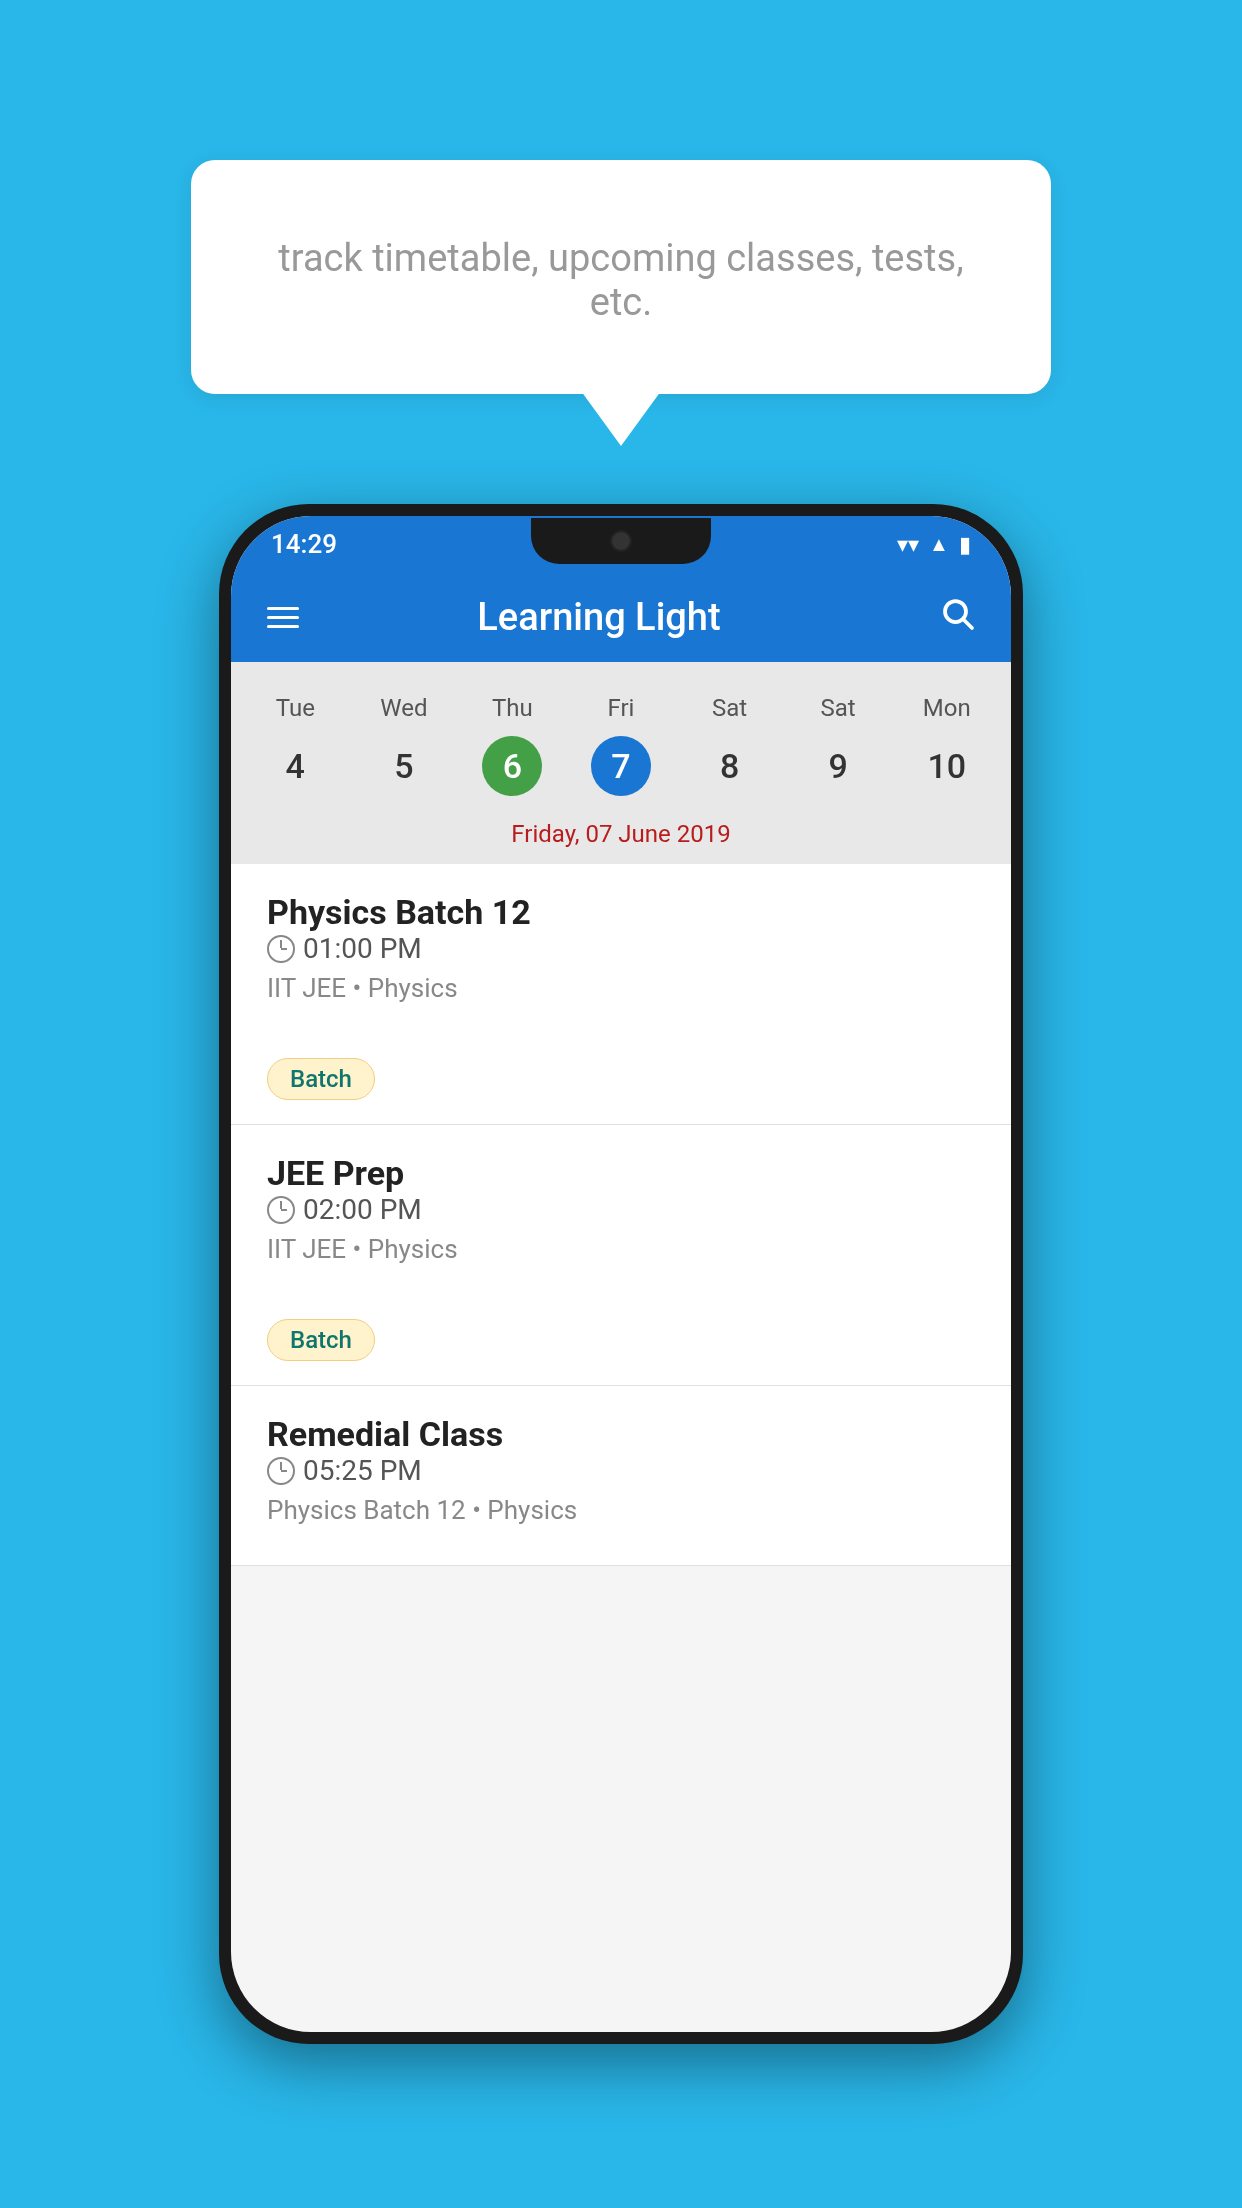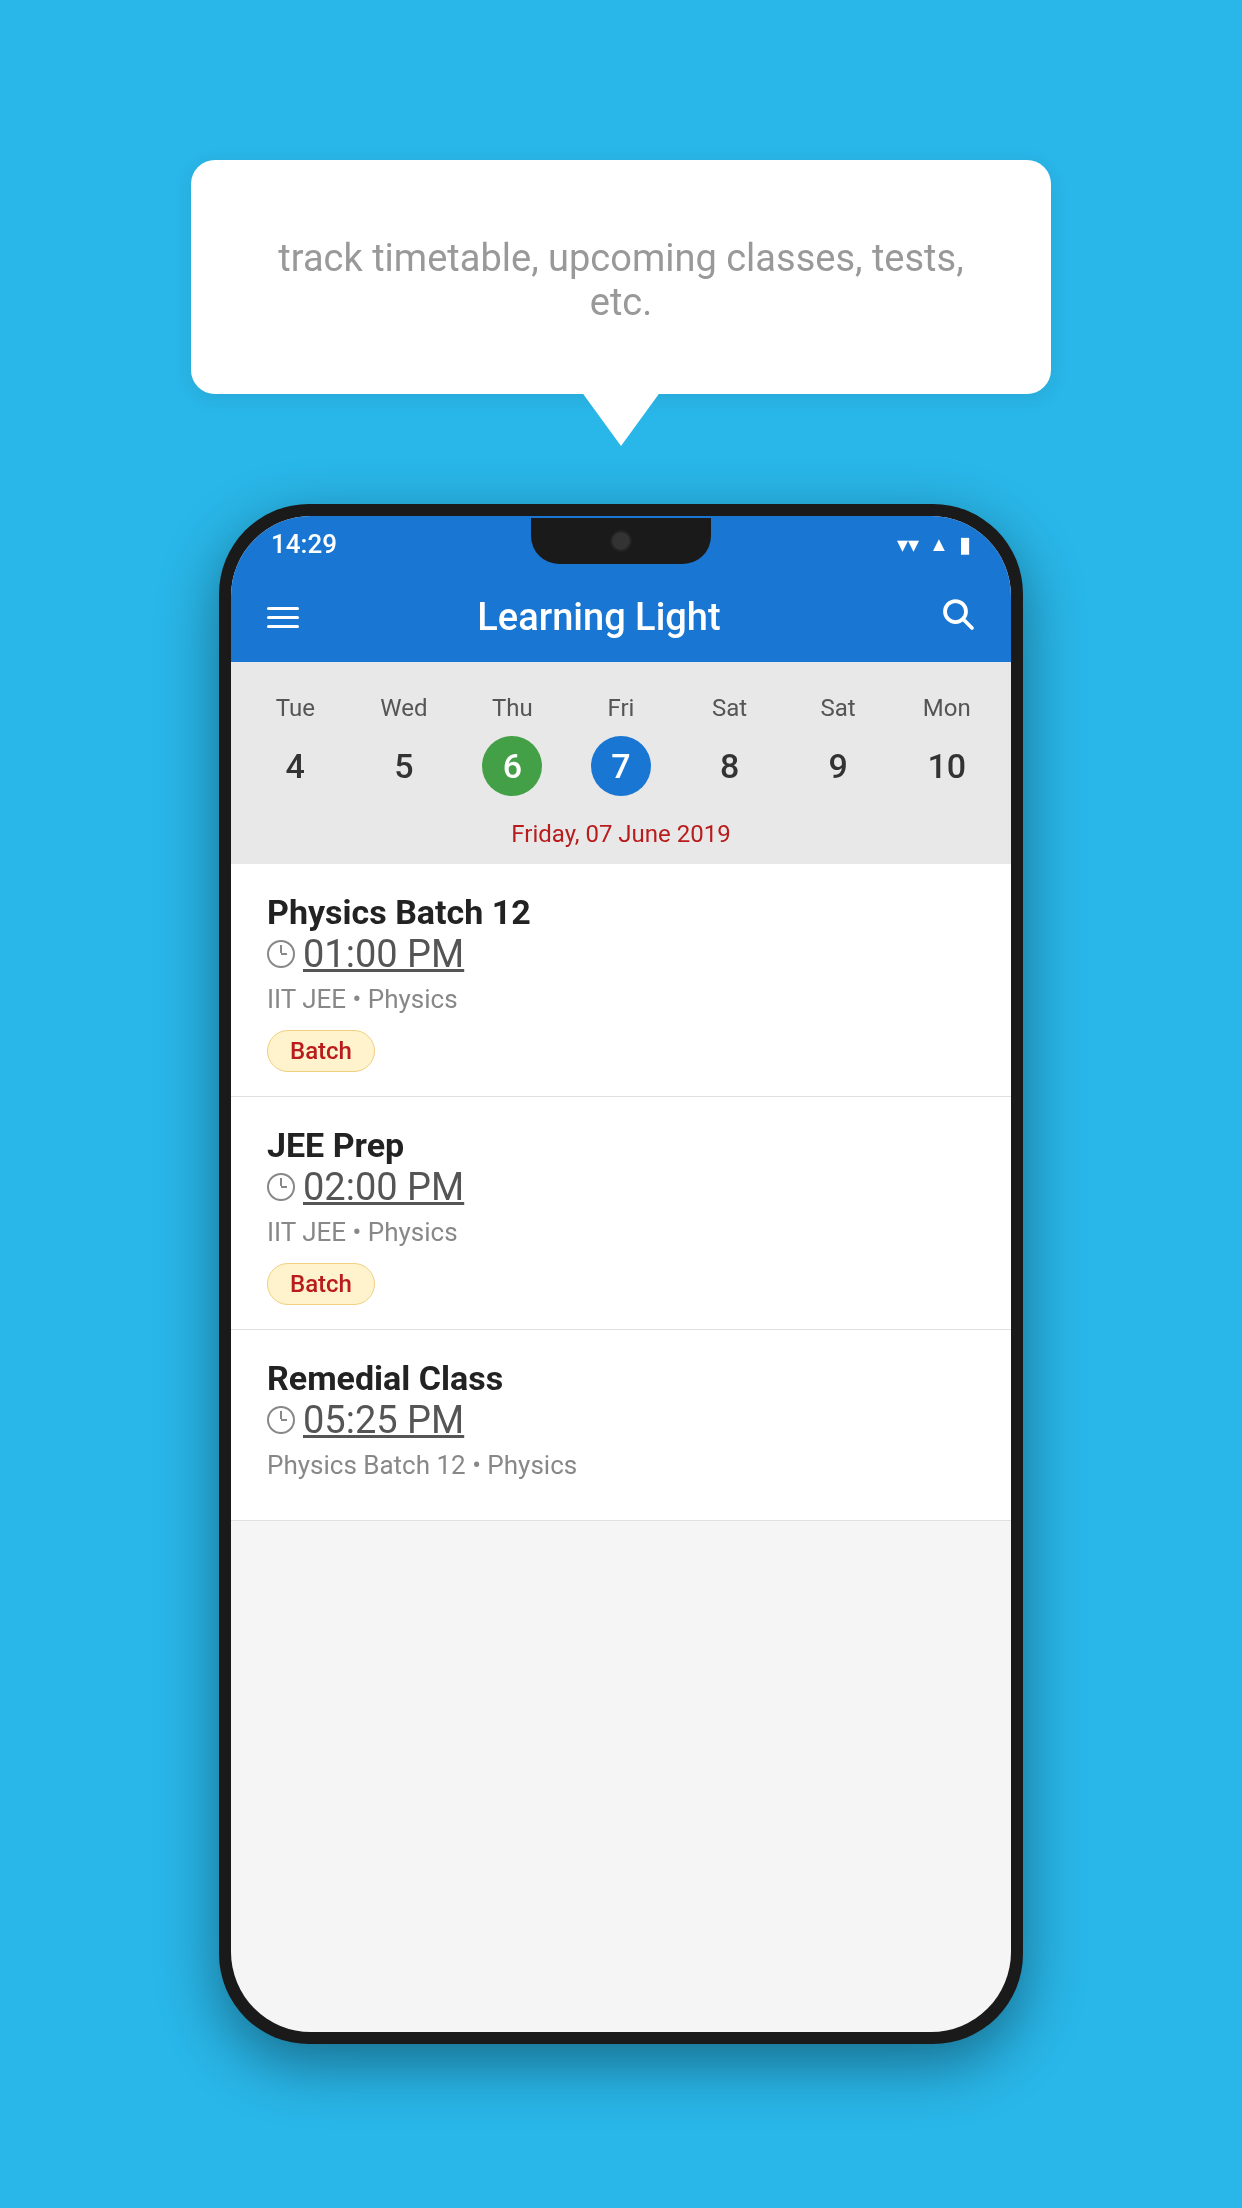--- a/index.html
+++ b/index.html
@@ -251,22 +251,21 @@
       font-size: 34px;
       font-weight: 700;
       color: #222;
     }
 
     .schedule-time {
       display: flex;
       align-items: center;
       gap: 8px;
       color: #555;
-      font-size: 38px;
-      text-decoration: underline;
+      font-size: 28px;
     }
 
     .clock-icon {
       width: 28px;
       height: 28px;
       border: 2px solid #888;
       border-radius: 50%;
       position: relative;
       display: inline-block;
       flex-shrink: 0;
@@ -296,26 +295,27 @@
 
     .schedule-subtitle {
       font-size: 26px;
       color: #888;
       margin-bottom: 16px;
     }
 
     .batch-badge {
       display: inline-block;
       background: #FFF3CD;
-      color: #b91c1c;
+      color: #0f766e;
       font-size: 24px;
       font-weight: 500;
       padding: 6px 22px;
       border-radius: 24px;
       border: 1px solid #F0D080;
+      margin-top: 39px;
     }
   </style>
 </head>
 <body>
 
 <div class="tooltip-card">
   <div class="tooltip-subtitle">track timetable, upcoming classes, tests, etc.</div>
 </div>
 
 <div class="phone-wrapper">

